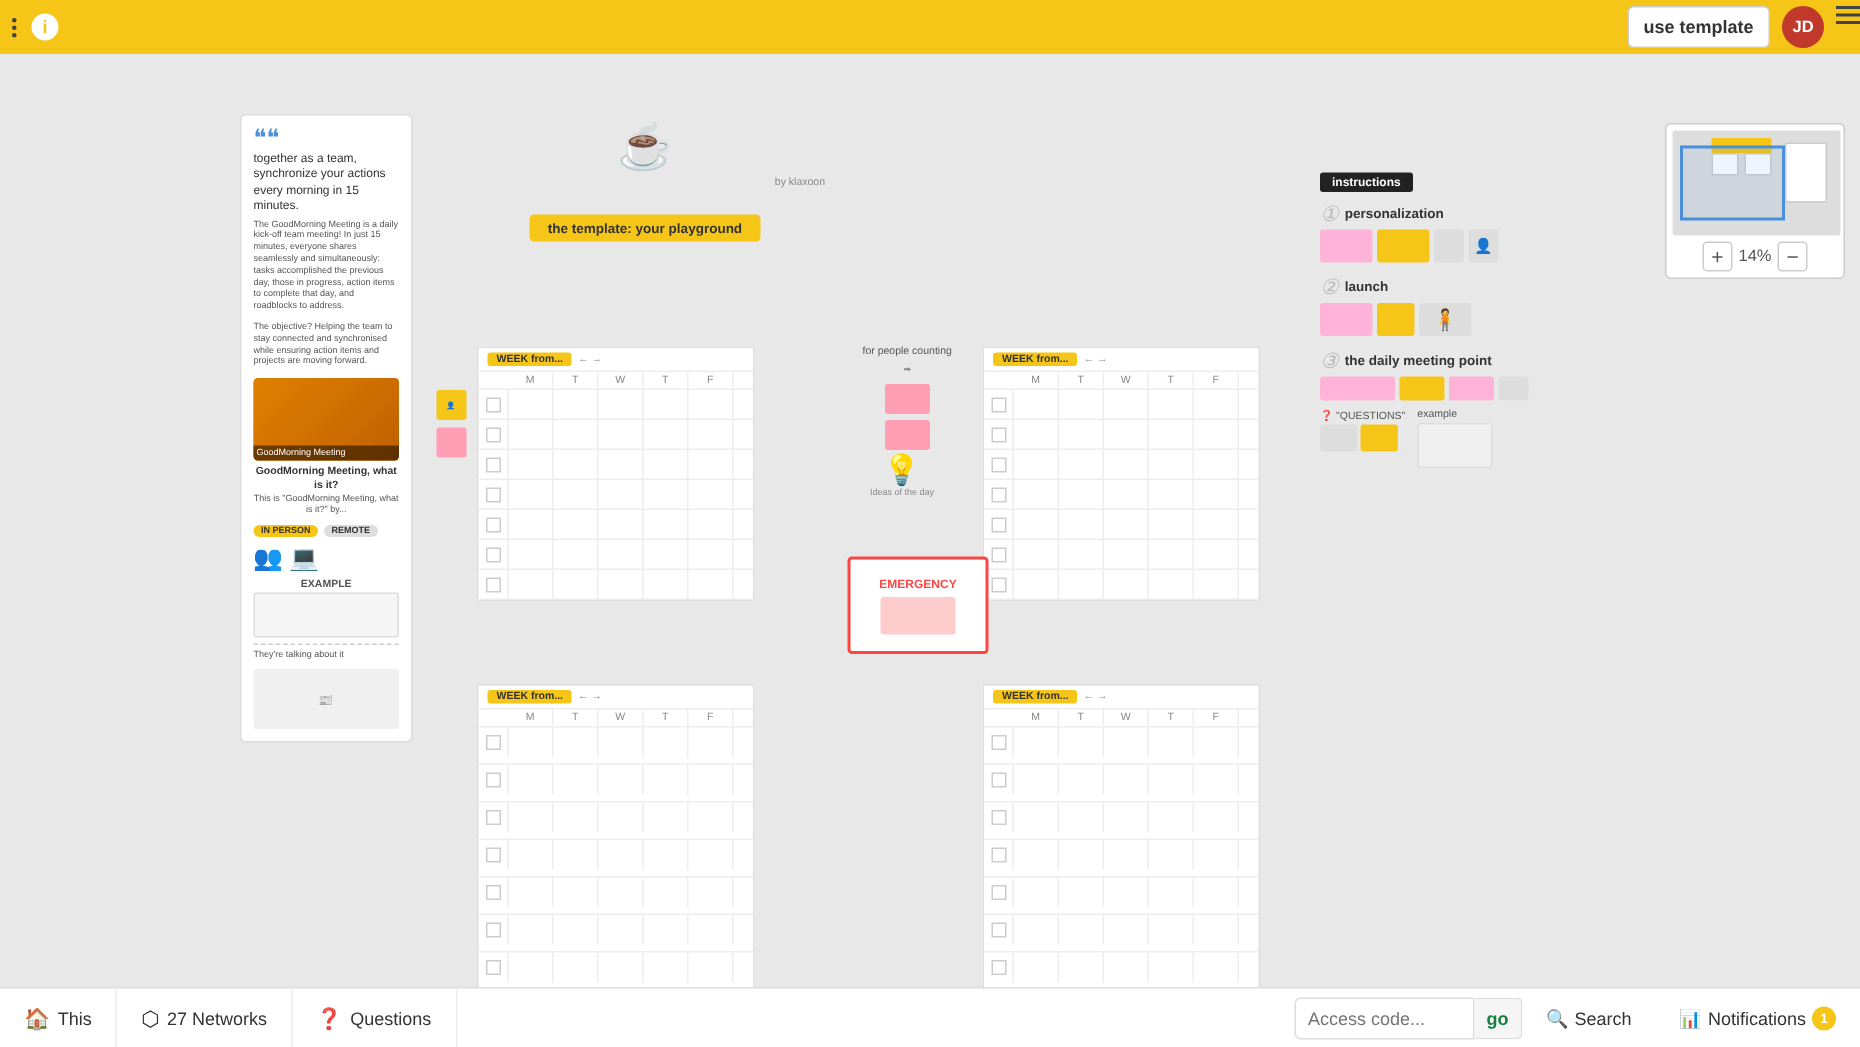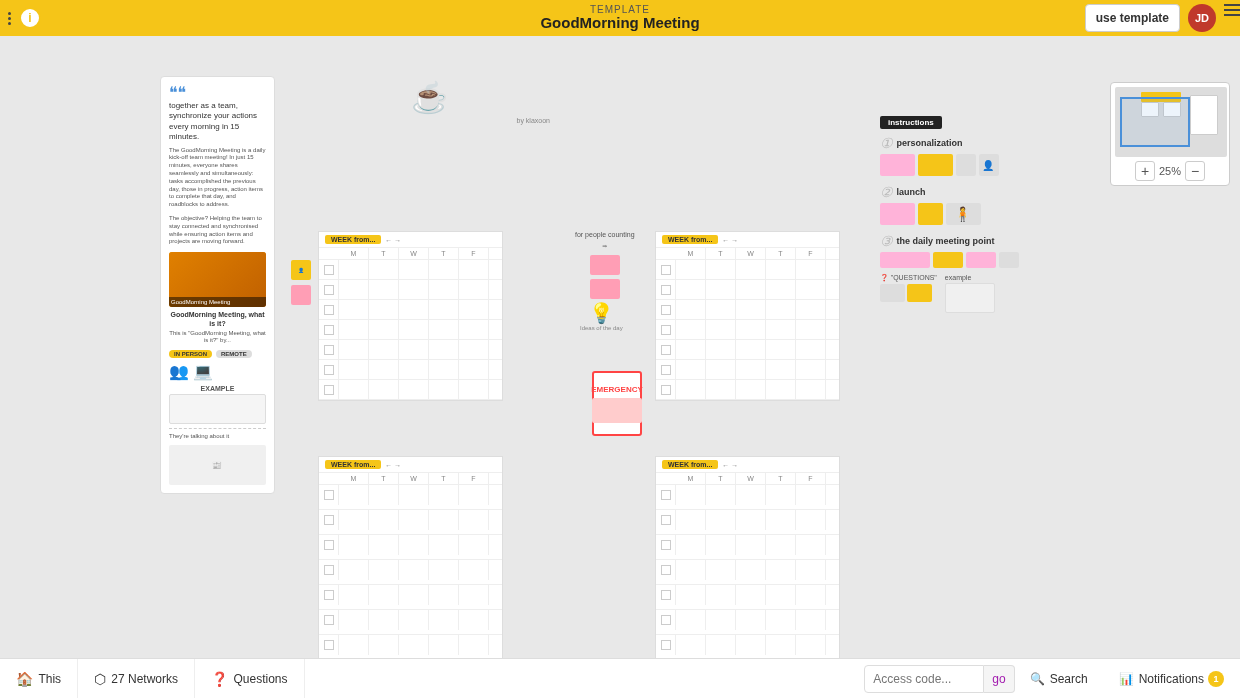--- a/index.html
+++ b/index.html
@@ -58,21 +58,21 @@
       height: 40px;
     }
     .access-input {
       border: 1px solid #ddd; padding: 4px 8px; font-size: 12px;
       width: 120px; outline: none; height: 28px; border-radius: 4px 0 0 4px;
       color: #999;
     }
     .go-btn {
       background: #f5f5f5; border: 1px solid #ddd; border-left: none;
       padding: 4px 8px; font-size: 12px; cursor: pointer; height: 28px;
-      border-radius: 0 4px 4px 0; color: #a21caf; font-weight: 400;
+      border-radius: 0 4px 4px 0; color: #15803d; font-weight: 700;
     }
     .search-area { display: flex; align-items: center; gap: 4px; padding: 0 16px; cursor: pointer; font-size: 12px; color: #333; }
     .notif-area { display: flex; align-items: center; gap: 4px; padding: 0 16px; cursor: pointer; font-size: 12px; color: #333; }
     .notif-badge {
       background: #f5c518; color: white; border-radius: 50%;
       width: 16px; height: 16px; font-size: 9px; display: flex; align-items: center; justify-content: center; font-weight: bold;
     }
 
     
     #minimap {
@@ -184,24 +184,20 @@
 <body>
 
 <div id="top-bar">
   <div class="left-icons">
     <div class="dots-icon">
       <span></span>
         <span></span>
         <span></span>
     </div>
     <div class="info-icon">i</div>
-  </div>
-  <div class="title-area">
-    <div class="template-label">TEMPLATE</div>
-    <div class="board-title">GoodMorning Meeting</div>
   </div>
   <div class="right-area">
     <button class="use-template-btn">use template</button>
     <div class="avatar-circle">JD</div>
     <div class="hamburger-icon">
       <span></span>
         <span></span>
         <span></span>
     </div>
   </div>
@@ -238,20 +234,23 @@
     <div class="bottom-small-img">
       <div style="font-size:8px;color:#888;">📰</div>
     </div>
   </div>
 
   <div class="meeting-title-area">
     <div style="display:flex;align-items:flex-start;justify-content:center;gap:6px;">
       <div style="font-size:30px;margin-top:4px;">☕</div>
     </div>
     <div style="font-size:7px;color:#888;text-align:right;margin-top:2px;">by klaxoon</div>
+    <div style="margin-top:10px;">
+      <span class="yellow-badge">the template: your playground</span>
+    </div>
   </div>
 
   <div class="week-grid-container" style="top:195px;left:318px;width:185px;">
     <div class="week-header">
       <span class="week-label">WEEK from...</span>
       <span style="font-size:7px;color:#888;">← →</span>
     </div>
     <div style="display:flex;border-bottom:1px solid #eee;">
       <div style="width:20px;"></div>
       <div class="week-day">M</div>
@@ -597,21 +596,21 @@
     <div style="font-size:6px;color:#888;margin-bottom:6px;">➡</div>
     <div style="background:#ff9eb5;width:30px;height:20px;border-radius:2px;margin:0 auto 4px;"></div>
     <div style="background:#ff9eb5;width:30px;height:20px;border-radius:2px;margin:0 auto;"></div>
   </div>
 
   <div style="position:absolute;top:265px;left:580px;text-align:center;">
     <div style="font-size:20px;">💡</div>
     <div style="font-size:6px;color:#888;">Ideas of the day</div>
   </div>
 
-  <div class="emergency-box" style="top:335px;left:592px;width:50px;height:65px;">
+  <div class="emergency-box" style="top:335px;left:565px;width:94px;height:65px;">
     <div class="emergency-label">EMERGENCY</div>
     <div class="emergency-note"></div>
   </div>
 
   <div class="instructions-panel" style="position:absolute;top:75px;left:880px;width:230px;">
     <div class="instructions-badge">instructions</div>
     
     
     <div class="step-row">
       <div>
@@ -686,21 +685,21 @@
 
       <div style="position:absolute;top:3px;left:2px;width:20px;height:30px;background:#ddd;border-radius:1px;"></div>
       <div style="position:absolute;top:5px;left:26px;width:40px;height:10px;background:#f5c518;border-radius:1px;"></div>
       <div style="position:absolute;top:15px;left:26px;width:18px;height:15px;background:white;border:1px solid #ccc;border-radius:1px;"></div>
       <div style="position:absolute;top:15px;left:48px;width:18px;height:15px;background:white;border:1px solid #ccc;border-radius:1px;"></div>
       <div style="position:absolute;top:8px;left:75px;width:28px;height:40px;background:white;border:1px solid #ccc;border-radius:1px;"></div>
       <div class="minimap-viewport"></div>
     </div>
     <div class="minimap-controls">
       <button class="zoom-btn">+</button>
-      <span class="zoom-label">25%</span>
+      <span class="zoom-label">14%</span>
       <button class="zoom-btn">−</button>
     </div>
   </div>
 
 </div>
 
 <div id="bottom-bar">
   <div class="nav-left">
     <div class="nav-item">
       <span class="nav-icon">🏠</span>

